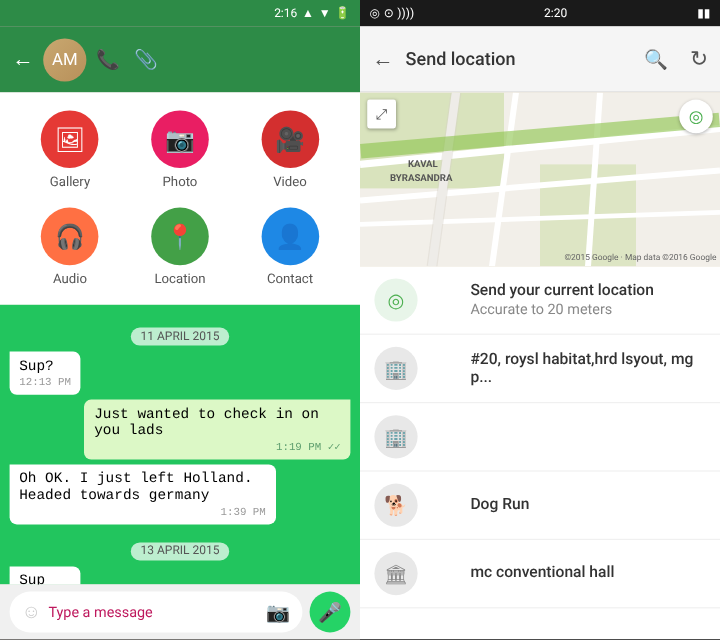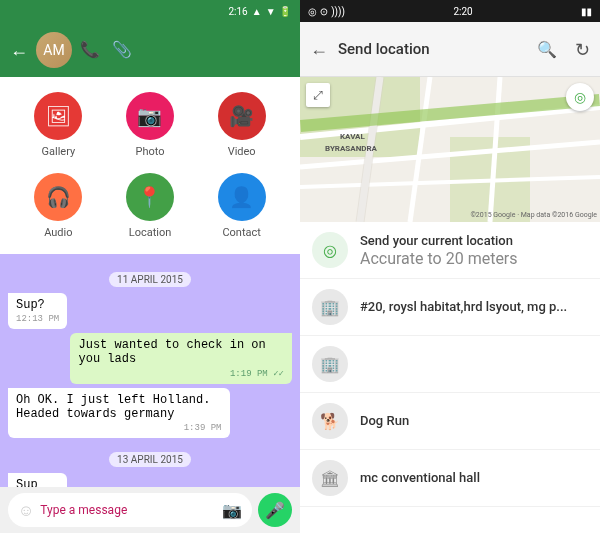--- a/index.html
+++ b/index.html
@@ -133,21 +133,21 @@
     .attach-label {
       font-size: 11px;
       color: #555;
     }
 
     
     .chat-messages {
       flex: 1;
       padding: 8px;
       overflow: hidden;
-      background: #c4b5fd;
+      background: #22c55e;
     }
     .date-divider {
       text-align: center;
       margin: 6px 0;
     }
     .date-divider span {
       background: rgba(255,255,255,0.7);
       font-size: 10px;
       color: #555;
       padding: 2px 8px;
@@ -310,23 +310,23 @@
       display: flex;
       align-items: center;
       justify-content: center;
       font-size: 16px;
       flex-shrink: 0;
     }
     .loc-icon.current { background: #e8f5e9; color: #4caf50; }
     .loc-icon.place { background: #e8e8e8; color: #888; }
     .loc-icon.dog { background: #e8e8e8; color: #888; }
     .loc-icon.hall { background: #e8e8e8; color: #888; }
-    .loc-info { flex: 1; }
+    .loc-info { flex: 1; margin-left: 32px; }
     .loc-name { font-size: 13px; color: #333; font-weight: 500; }
-    .loc-sub { font-size: 16px; color: #888; margin-top: 1px; }
+    .loc-sub { font-size: 12px; color: #888; margin-top: 1px; }
   </style>
 </head>
 <body>
 
 <div class="status-bars">
   <div class="status-bar-left">
     <span>2:16</span>
     <span>▲</span>
     <span>▼</span>
     <span>🔋</span>

